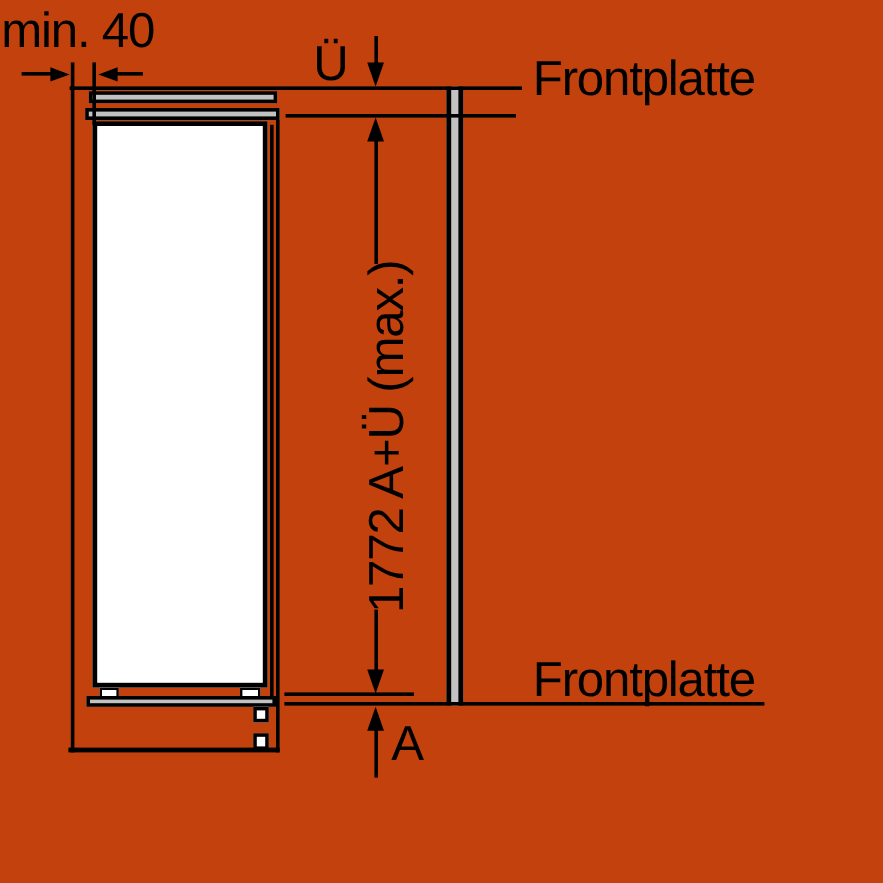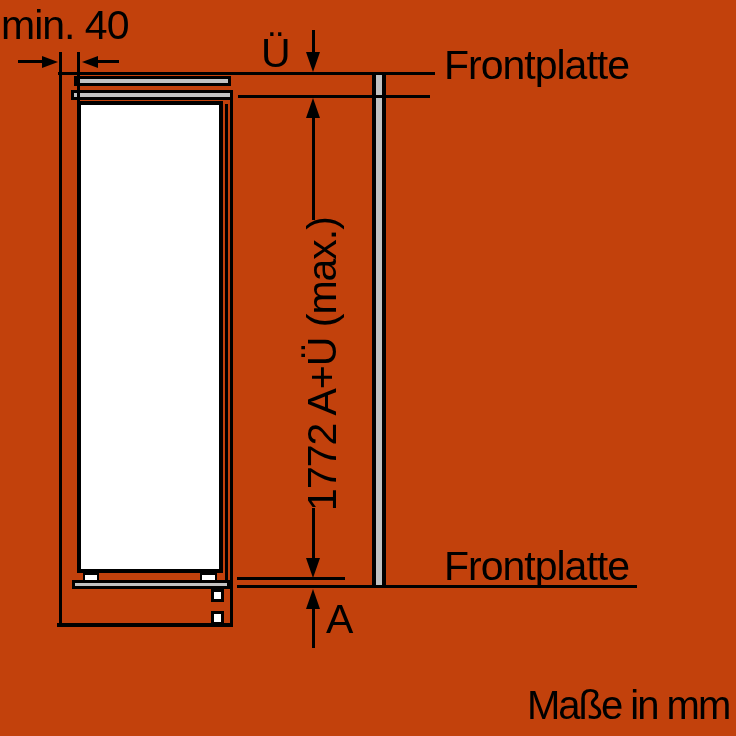--- a/index.html
+++ b/index.html
@@ -125,15 +125,14 @@
   <div class="vline dimline" style="left:312px;top:605px;height:43px;"></div>
   <div class="lbl" style="left:326px;top:598px;">A</div>
 
   <div class="lbl" style="left:444px;top:44px;">
     <div>Frontplatte</div>
   </div>
   <div class="lbl" style="left:444px;top:545px;">
     <div>Frontplatte</div>
   </div>
 
-  <div class="lbl" style="left:527px;top:684px;letter-spacing:-2px;font-size:40px;">Maße in mm</div>
 
 </div>
 
 </body></html>

